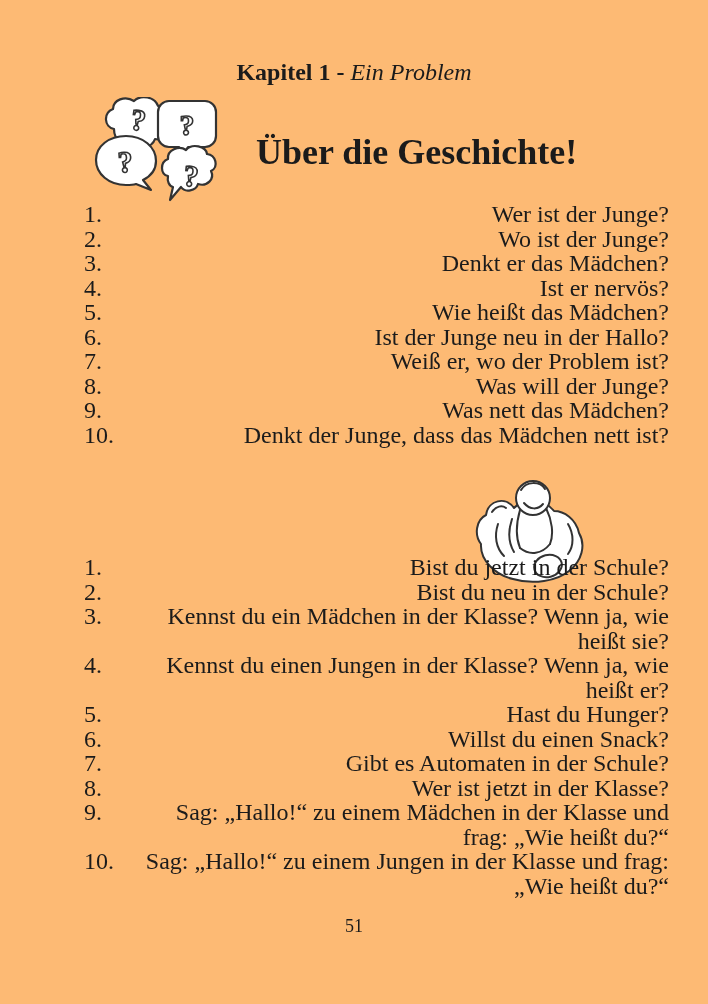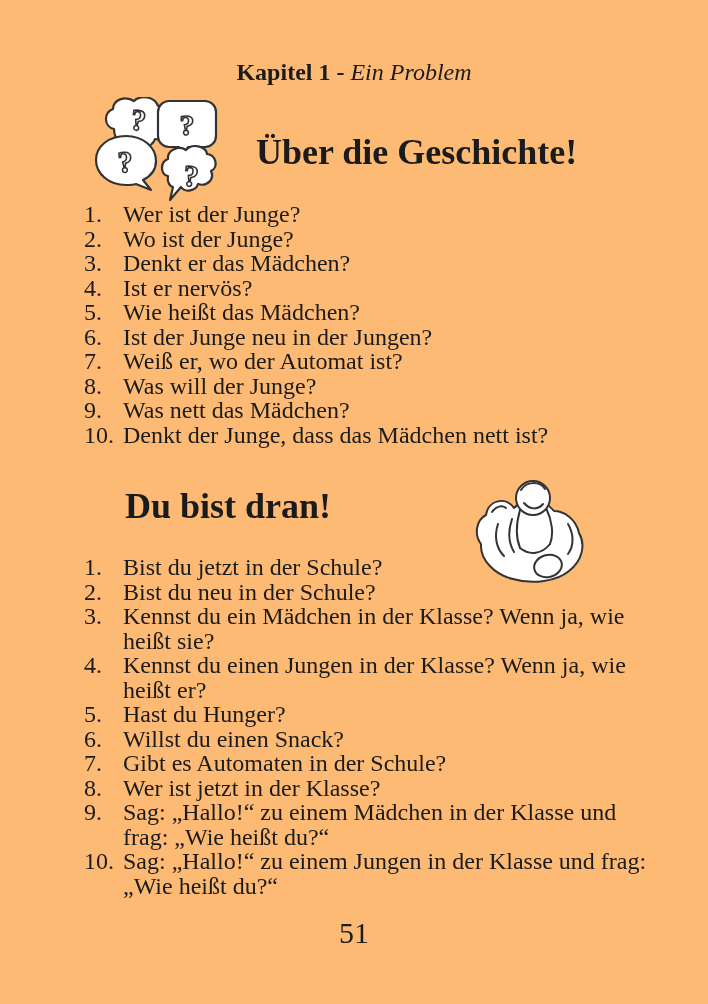--- a/index.html
+++ b/index.html
@@ -28,24 +28,24 @@
   }
   .hand{position:absolute;left:468px;top:472px;width:128px;height:118px;}
   .qlist{
     position:absolute;list-style:none;margin:0;padding:0;
     width:585px;font-size:24px;line-height:24.5px;
   }
   #list-about{left:84px;top:202px;}
   #list-turn{left:84px;top:555px;}
   .qlist li{display:flex;}
   .qlist .num{flex:0 0 39px;}
-  .qlist .txt{flex:1;white-space:pre-line;}
+  .qlist .txt{flex:1;white-space:pre-line;text-align:right;}
   .page-number{
     position:absolute;top:916px;left:0;width:100%;
-    text-align:center;font-size:30px;
+    text-align:center;font-size:18px;
   }
 </style>
 </head>
 <body>
 
 <div class="page">
 
   <div class="chapter-title">
     <span class="chapter-bold">Kapitel 1 - </span><span class="chapter-italic">Ein Problem</span>
   </div>
@@ -87,41 +87,40 @@
     <li>
         <span class="num">4.</span>
         <span class="txt">Ist er nervös?</span>
       </li>
     <li>
         <span class="num">5.</span>
         <span class="txt">Wie heißt das Mädchen?</span>
       </li>
     <li>
         <span class="num">6.</span>
-        <span class="txt">Ist der Junge neu in der Jungen?</span>
+        <span class="txt">Ist der Junge neu in der Hallo?</span>
       </li>
     <li>
         <span class="num">7.</span>
-        <span class="txt">Weiß er, wo der Automat ist?</span>
+        <span class="txt">Weiß er, wo der Problem ist?</span>
       </li>
     <li>
         <span class="num">8.</span>
         <span class="txt">Was will der Junge?</span>
       </li>
     <li>
         <span class="num">9.</span>
         <span class="txt">Was nett das Mädchen?</span>
       </li>
     <li>
         <span class="num">10.</span>
         <span class="txt">Denkt der Junge, dass das Mädchen nett ist?</span>
       </li>
   </ol>
 
-  <div class="h-turn">Du bist dran!</div>
 
   <svg class="hand" viewBox="0 0 128 118" aria-hidden="true">
     <g stroke="#333333" stroke-width="2" stroke-linejoin="round" stroke-linecap="round">
 
       <path fill="#ffffff" d="M46,36 C38,24 20,28 18,43 C8,48 6,63 13,72 C12,88 27,103 45,107 C65,113 89,109 101,99 C114,89 118,73 111,61 C108,47 96,39 86,39 C74,24 56,26 46,36 Z"></path>
 
       <path fill="none" d="M30,52 C26,64 28,76 36,84"></path>
       <path fill="none" d="M44,47 C40,59 40,70 46,80"></path>
 
       <path fill="none" d="M52,38 C48,52 48,66 52,76"></path>

